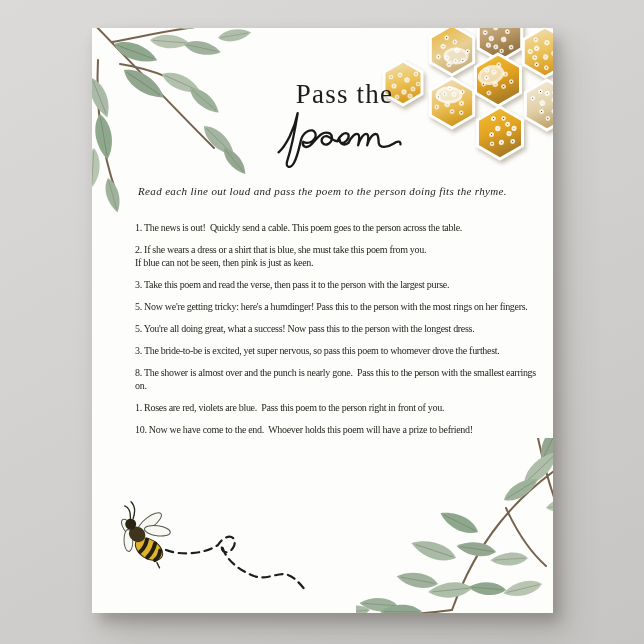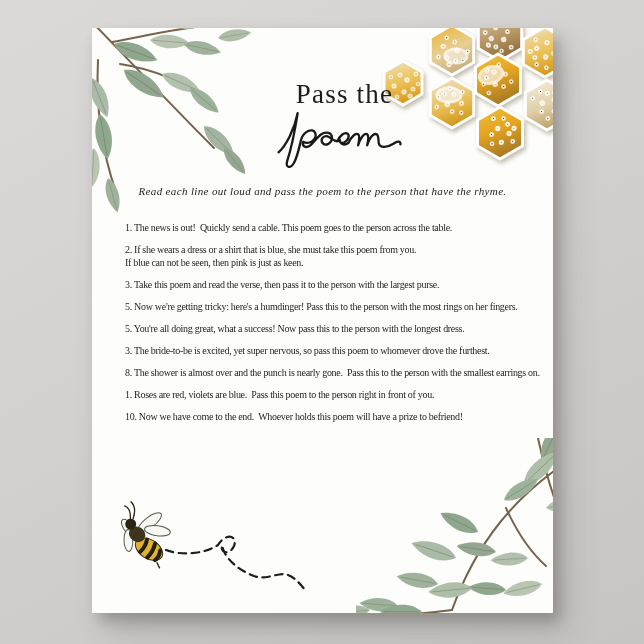--- a/index.html
+++ b/index.html
@@ -15,21 +15,21 @@
   .honeycomb{right:-4px;top:-6px;width:180px;height:145px;
     filter:drop-shadow(2px 3px 2px rgba(95,78,40,.35));}
   .bee-svg{left:20px;top:472px;width:212px;height:112px;}
   .title-area{position:absolute;top:50px;left:0;right:0;text-align:center;margin-left:44px;}
   .title-main{font-size:27px;letter-spacing:1.2px;color:#1d1d1b;line-height:32px;}
   .script-svg{display:block;margin:-6px auto 0;width:146px;height:68px;transform:translateX(-5px);}
   .subtitle{position:absolute;top:157px;left:0;right:0;text-align:center;
     font-style:italic;font-size:11px;letter-spacing:.35px;color:#22221e;}
   .poem{position:absolute;top:193px;left:33px;width:422px;
     font-size:10px;line-height:13px;letter-spacing:-.3px;color:#26261f;}
-  .poem p{margin:0 0 9px 0;white-space:pre-wrap;}
+  .poem p{margin:0 0 9px 10px;white-space:pre-wrap;}
   .sr-only{position:absolute;width:1px;height:1px;overflow:hidden;clip:rect(0 0 0 0);}
 </style>
 </head>
 <body>
 
 <div class="scene">
   <div class="poster">
 
     <svg class="deco leaves-tl" viewBox="0 0 185 205" xmlns="http://www.w3.org/2000/svg">
       <defs>
@@ -158,21 +158,21 @@
       <svg class="script-svg" role="img" viewBox="0 0 268 135" xmlns="http://www.w3.org/2000/svg" preserveAspectRatio="xMidYMid meet" aria-label="poem">
         <path fill="none" stroke="#191917" stroke-width="4.6" stroke-linecap="round" stroke-linejoin="round" d="M12 96 C26 84 44 50 50 18 C45 50 36 92 29 114 C25 127 36 129 43 116 C50 103 53 86 57 70
              C62 54 80 46 85 58 C89 70 73 82 61 75 C58 84 66 88 74 83 C82 77 88 66 97 60
              C106 54 118 57 118 67 C118 78 105 85 99 77 C95 71 100 63 108 64 C116 66 120 74 129 74
              C134 62 143 55 149 59 C154 63 150 72 143 76 C137 79 132 76 133 70 C134 80 142 84 151 77
              C156 66 164 57 170 60 C174 63 172 73 170 82 C174 68 182 57 188 60 C192 63 190 73 188 82
              C192 68 200 57 207 60 C211 63 210 71 211 78 C213 87 226 88 240 79 C248 73 255 73 254 80"></path>
       </svg>
     </div>
 
-    <div class="subtitle">Read each line out loud and pass the poem to the person that have the rhyme.</div>
+    <div class="subtitle">Read each line out loud and pass the poem to the person doing fits the rhyme.</div>
 
     <div class="poem">
         <p>1. The news is out!  Quickly send a cable. This poem goes to the person across the table.</p>
         <p>2. If she wears a dress or a shirt that is blue, she must take this poem from you.<br>If blue can not be seen, then pink is just as keen.</p>
         <p>3. Take this poem and read the verse, then pass it to the person with the largest purse.</p>
         <p>5. Now we're getting tricky: here's a humdinger! Pass this to the person with the most rings on her fingers.</p>
         <p>5. You're all doing great, what a success! Now pass this to the person with the longest dress.</p>
         <p>3. The bride-to-be is excited, yet super nervous, so pass this poem to whomever drove the furthest.</p>
         <p>8. The shower is almost over and the punch is nearly gone.  Pass this to the person with the smallest earrings on.</p>
         <p>1. Roses are red, violets are blue.  Pass this poem to the person right in front of you.</p>

